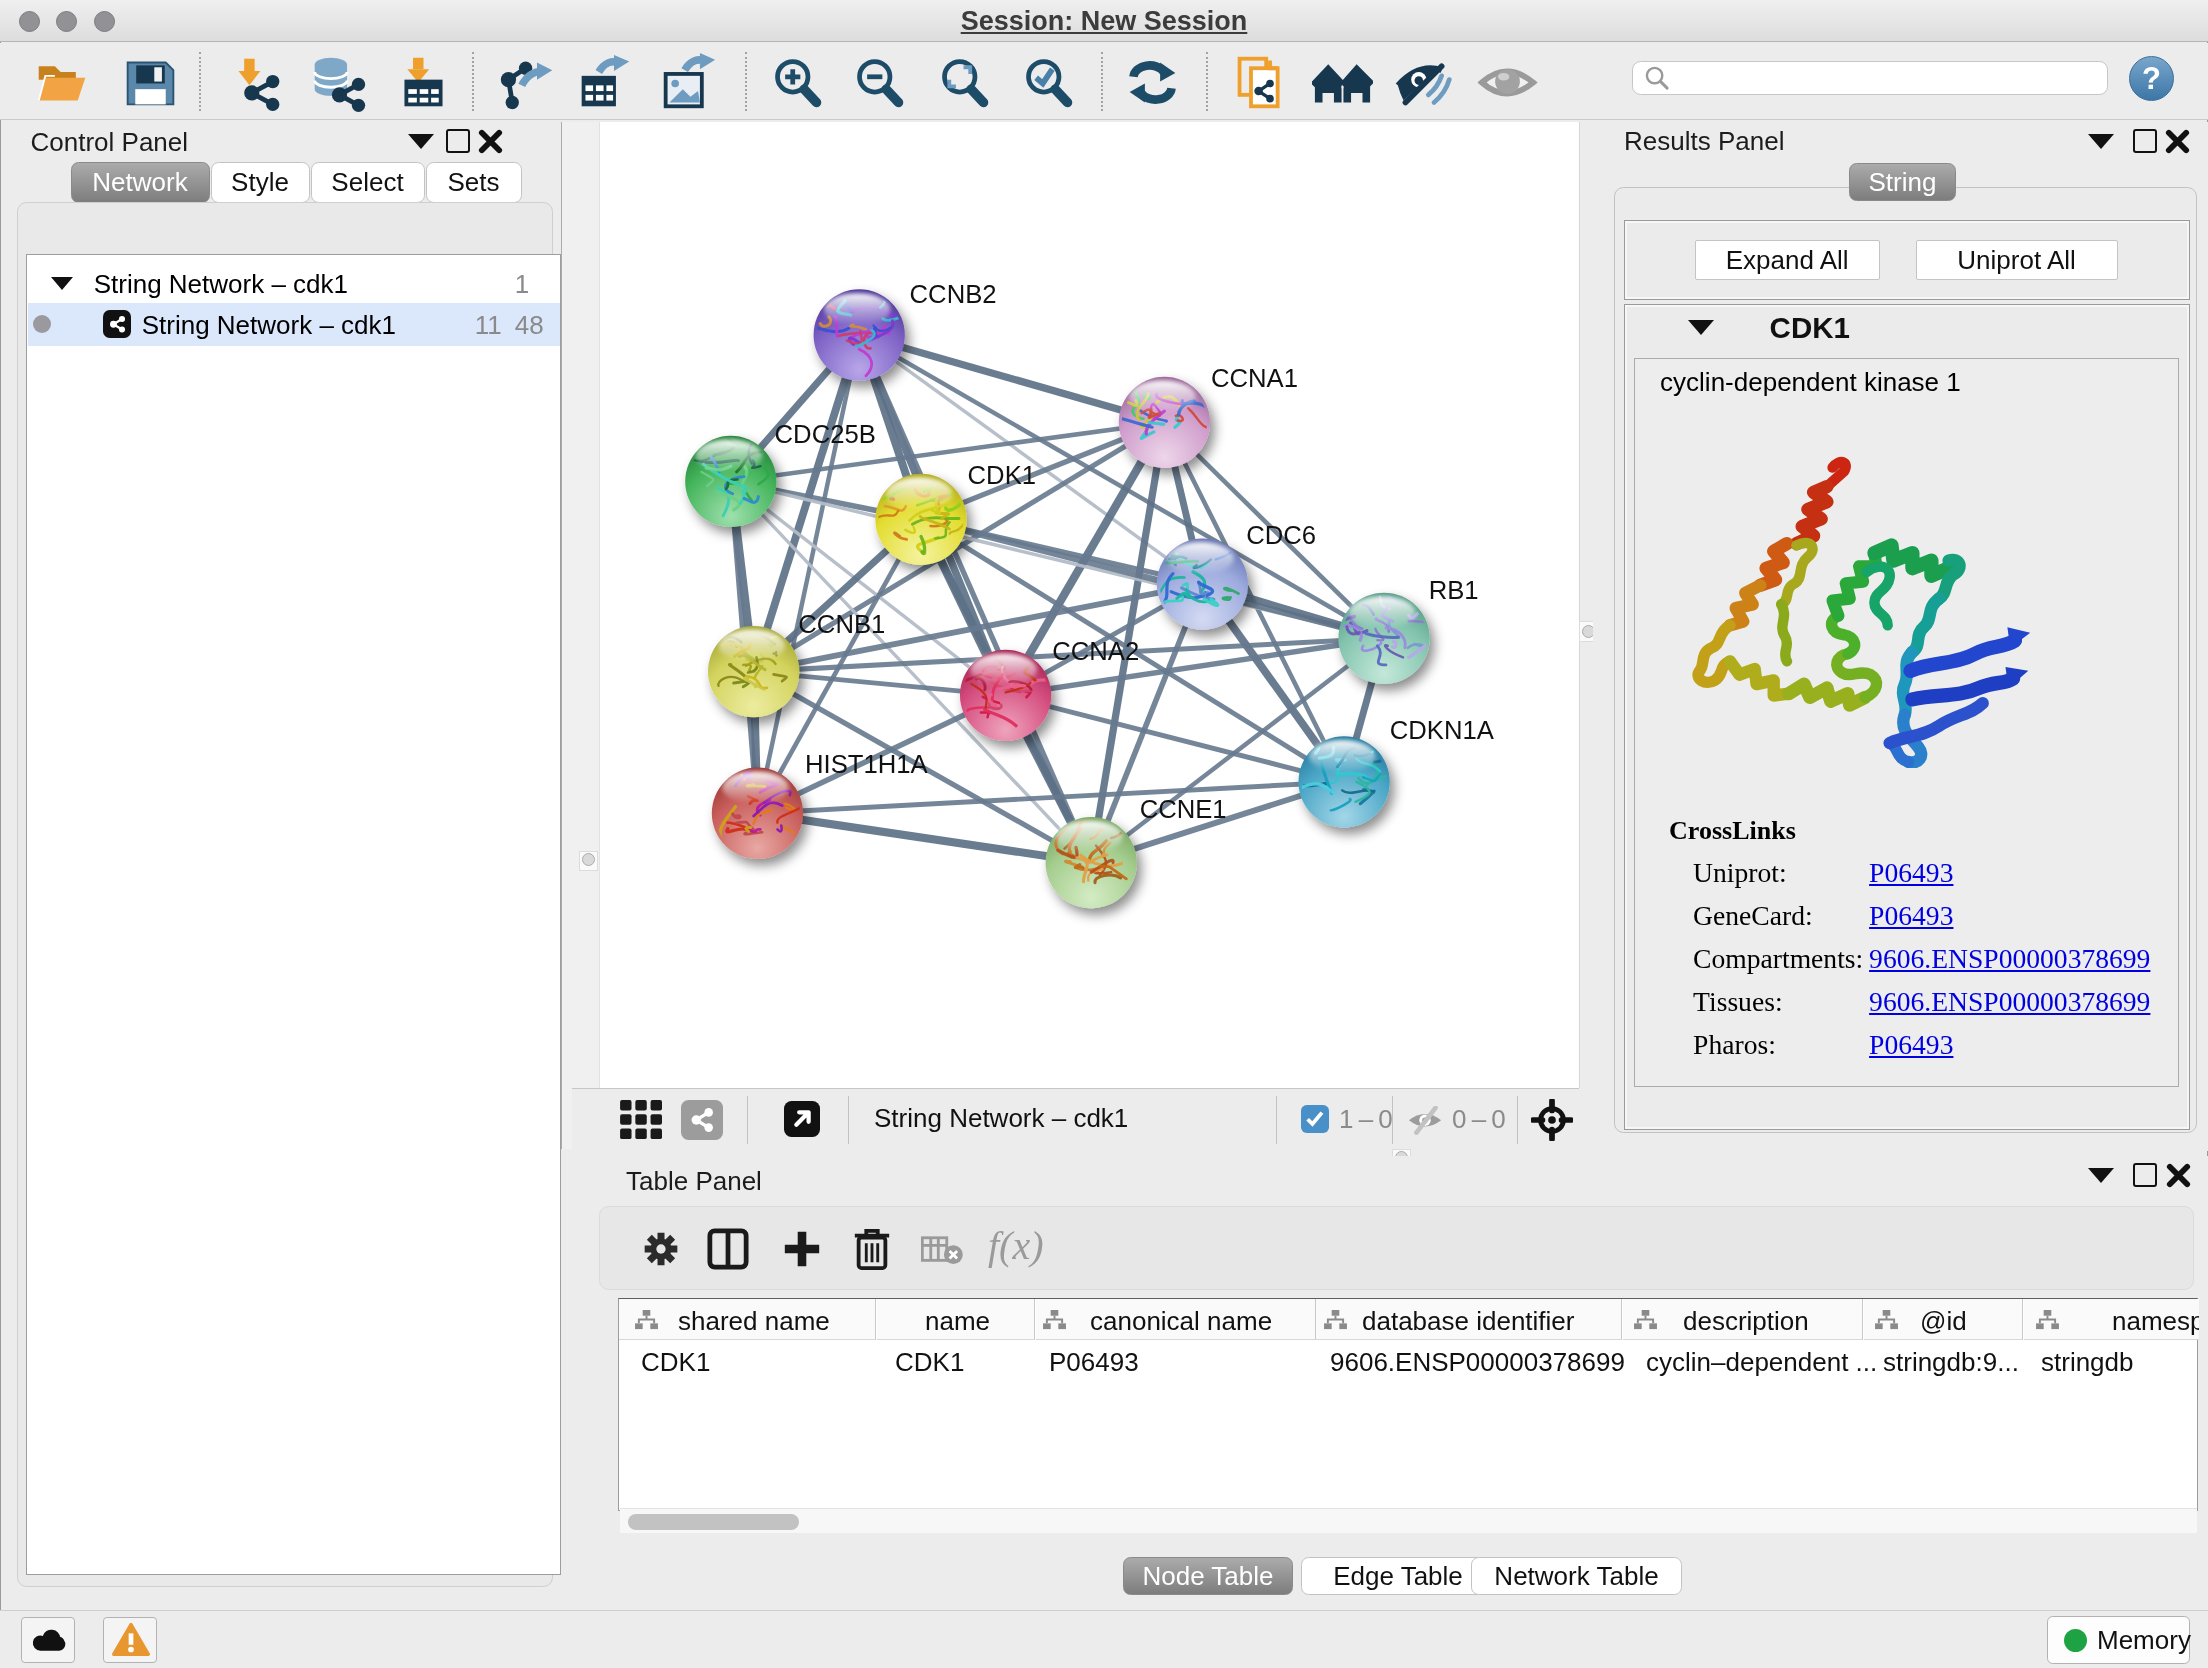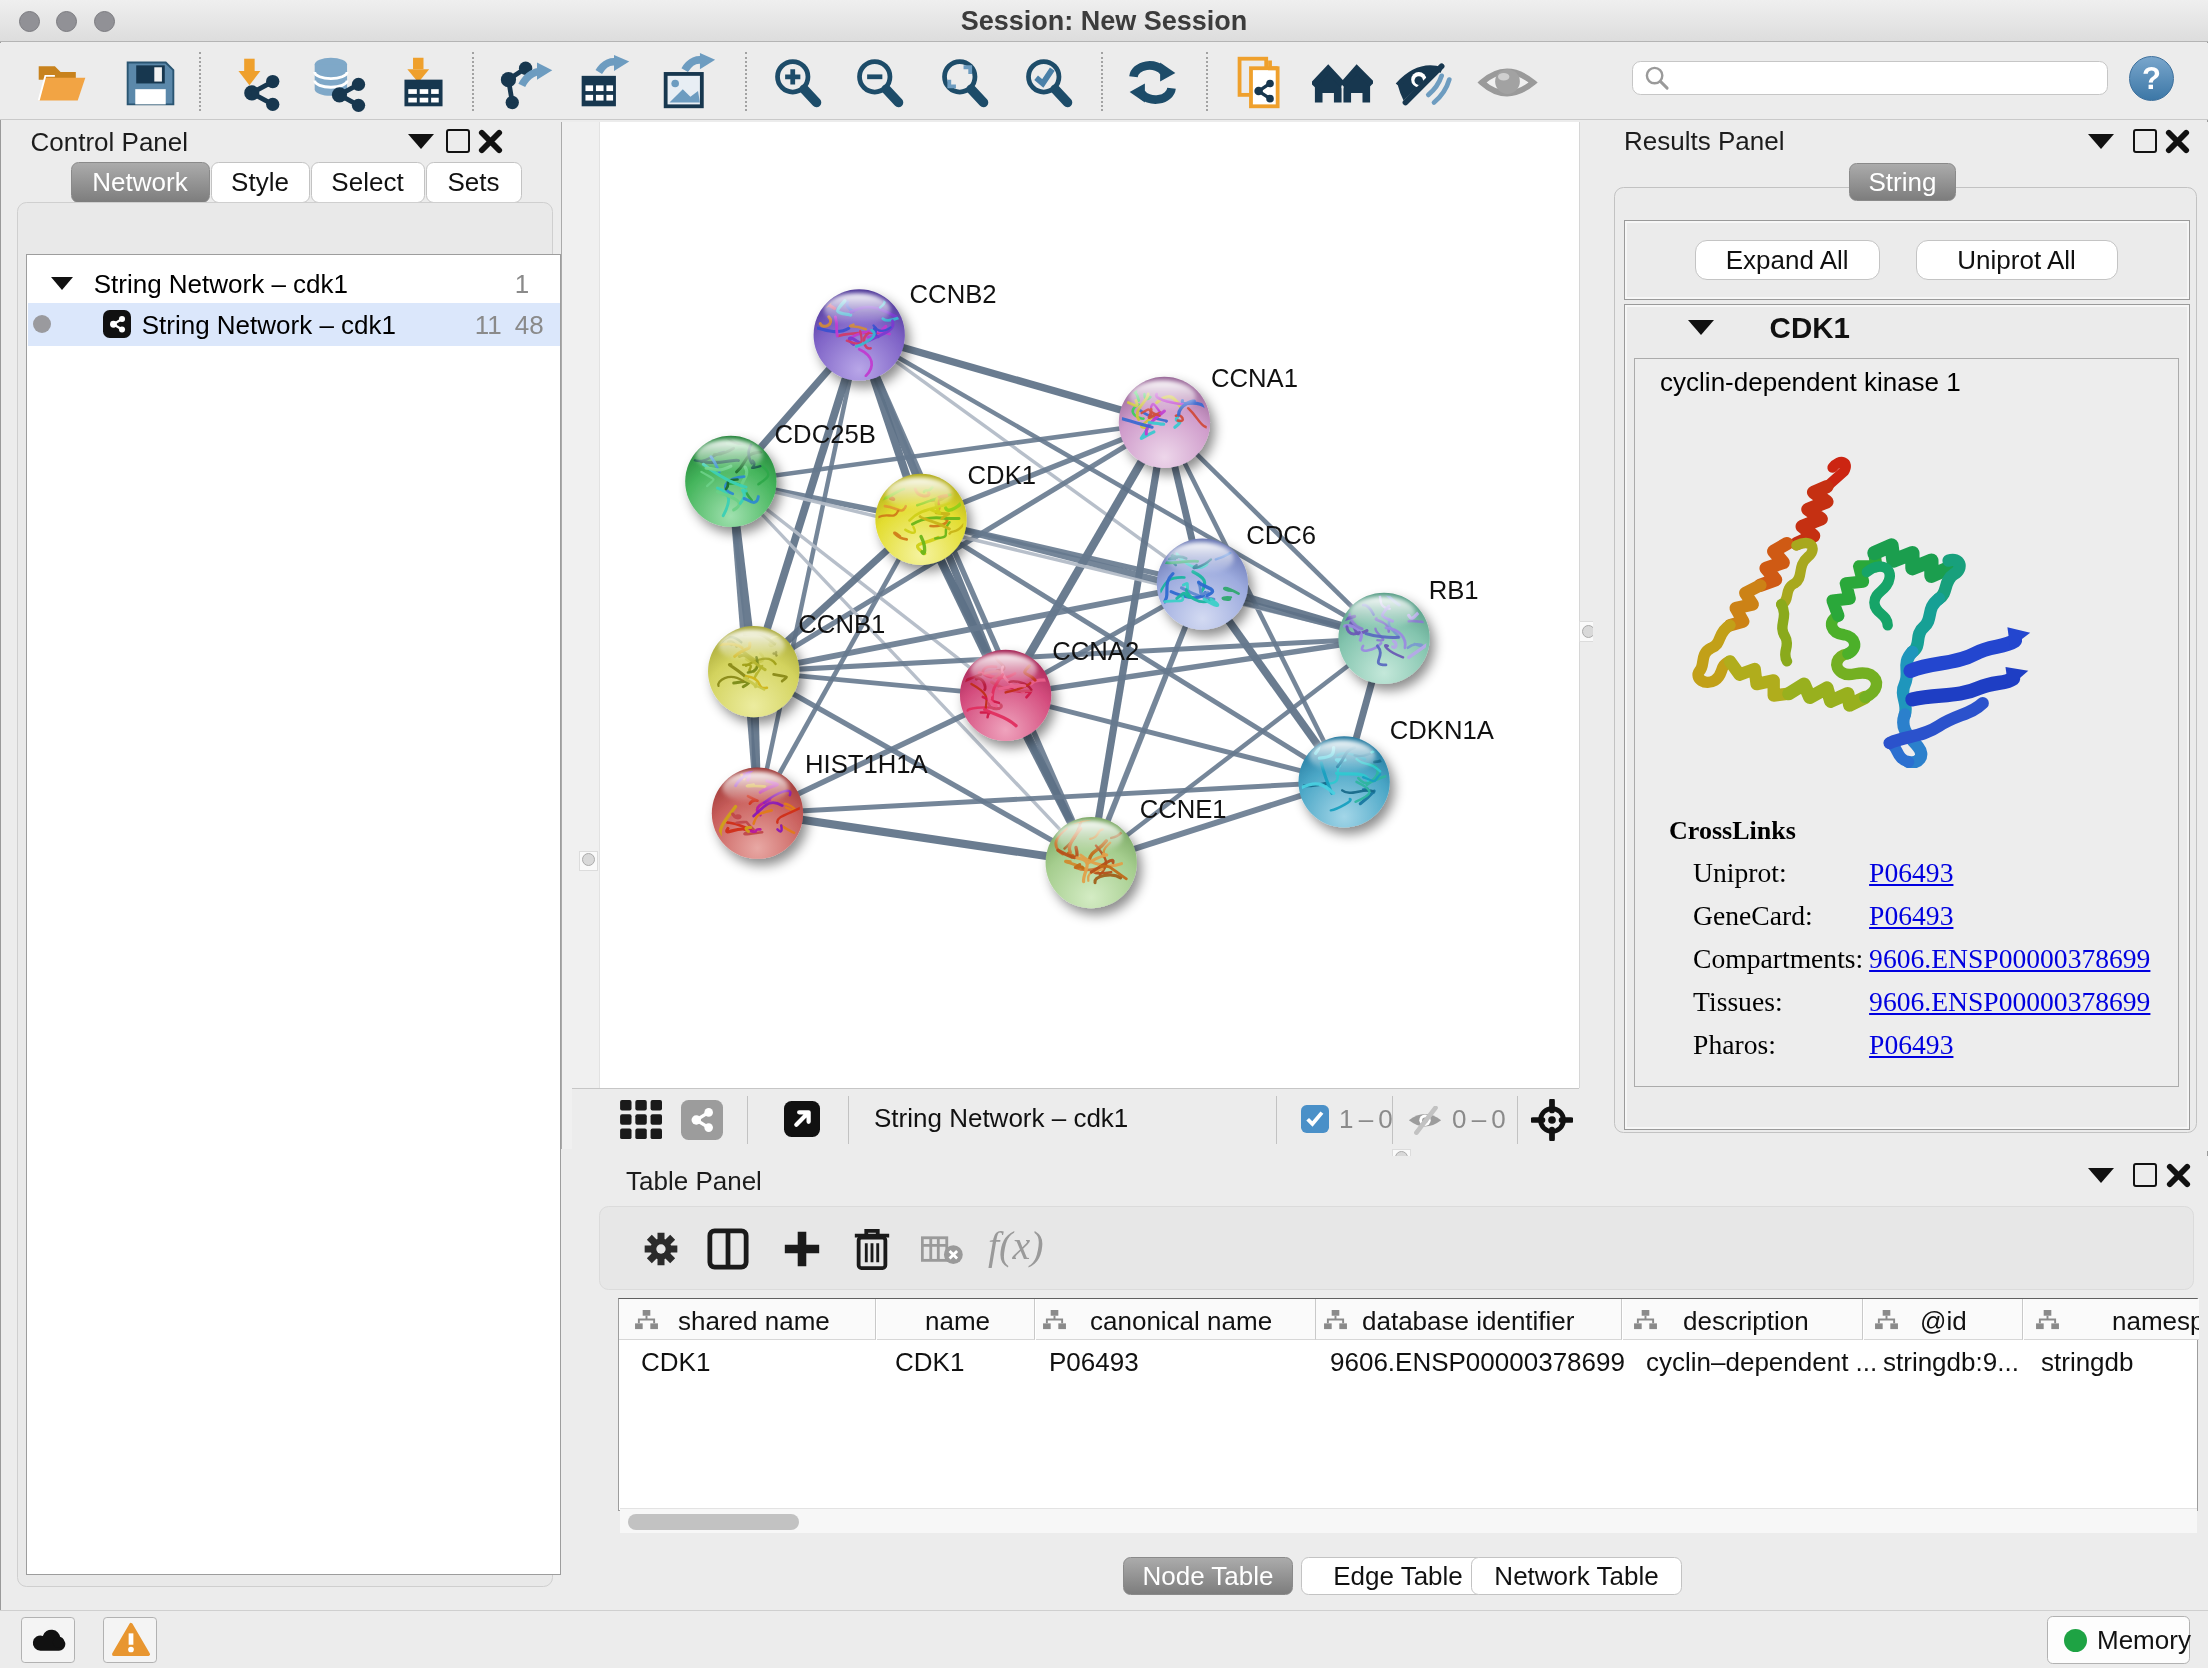--- a/index.html
+++ b/index.html
@@ -7,21 +7,21 @@
 body { font-family:"Liberation Sans", sans-serif; background:#ececec; position:relative;
   box-shadow:inset 0 0 0 1px #9a9a9a; }
 .abs { position:absolute; }
 svg { display:block; }
 
 #titlebar { left:0; top:0; width:2208px; height:42px;
   background:linear-gradient(#efefef,#dddddd); border-bottom:1px solid #b4b4b4; }
 #titlebar .light { position:absolute; top:10.5px; width:21px; height:21px; border-radius:50%;
   background:#919196; border:1px solid #7b7b80; }
 #title-text { position:absolute; top:5.7px; left:0; width:100%; text-align:center;
-  font-size:27px; font-weight:bold; color:#3c3c3c; }
+  font-size:27px; font-weight:bold; color:#3c3c3c;text-decoration:underline; }
 
 #toolbar { left:0; top:43px; width:2208px; height:77px; background:#ececec;
   border-bottom:1px solid #c9c9c9; }
 .tbsep { position:absolute; top:8.6px; height:59px; width:0; border-left:2.9px dotted #a2a2a2; }
 .ticon { position:absolute; top:9.5px; }
 #searchbox { position:absolute; left:1632px; top:18px; width:476px; height:34px;
   background:#fff; border:1.9px solid #c6c6c6; border-radius:8.6px; }
 #helpbtn { position:absolute; left:2129px; top:13.3px; width:45px; height:45px; border-radius:50%;
   background:linear-gradient(#79a6cc,#3c77a6); border:1px solid #3c6f9c; color:#fff;
   font-size:31px; font-weight:bold; text-align:center; line-height:43px; }
@@ -58,21 +58,21 @@
 #rp-outer { position:absolute; left:21px; top:65px; width:583px; height:946px;
   background:#ebebeb; border:1px solid #c2c2c2; border-radius:9.5px; }
 #rp-stringtab { position:absolute; left:256px; top:41px; width:107px; height:38px;
   background:linear-gradient(#ababab,#7d7d7d); border:1px solid #8a8a8a; border-radius:7.6px;
   color:#fff; font-size:26px; text-align:center; line-height:36px; }
 #rp-boxA { position:absolute; left:8.6px; top:32px; width:566px; height:80px;
   border:1px solid #9a9a9a; box-shadow:inset 0 0 0 1.9px #f7f7f7; }
 #rp-boxB { position:absolute; left:8.6px; top:116px; width:566px; height:826px;
   border:1px solid #9a9a9a; box-shadow:inset 0 0 0 1.9px #f7f7f7; }
 .rbtn { position:absolute; top:19px; height:40px; background:#fff; border:1px solid #c4c4c4;
-  border-radius:12px; font-size:26px; text-align:center; color:#111; line-height:38px; }
+  border-radius:2px; font-size:26px; text-align:center; color:#111; line-height:38px; }
 #rp-content { position:absolute; left:9.5px; top:53px; width:545px; height:729px;
   background:#ededed; border:1px solid #ababab;text-align:center; }
 .serif { font-family:"Liberation Serif", serif; }
 .xlrow { position:absolute; font-size:27.6px; }
 .xlink { color:#0000e0; text-decoration:underline; }
 
 #tpanel { left:572px; top:1156px; width:1637px; height:455px; background:#ececec; }
 #tp-toolbar { position:absolute; left:27px; top:50px; width:1595px; height:84px;
   background:#e7e7e7; border:1px solid #dbdbdb; border-radius:9.5px; }
 #tp-table { position:absolute; left:46px; top:142px; width:1580px; height:213px;

